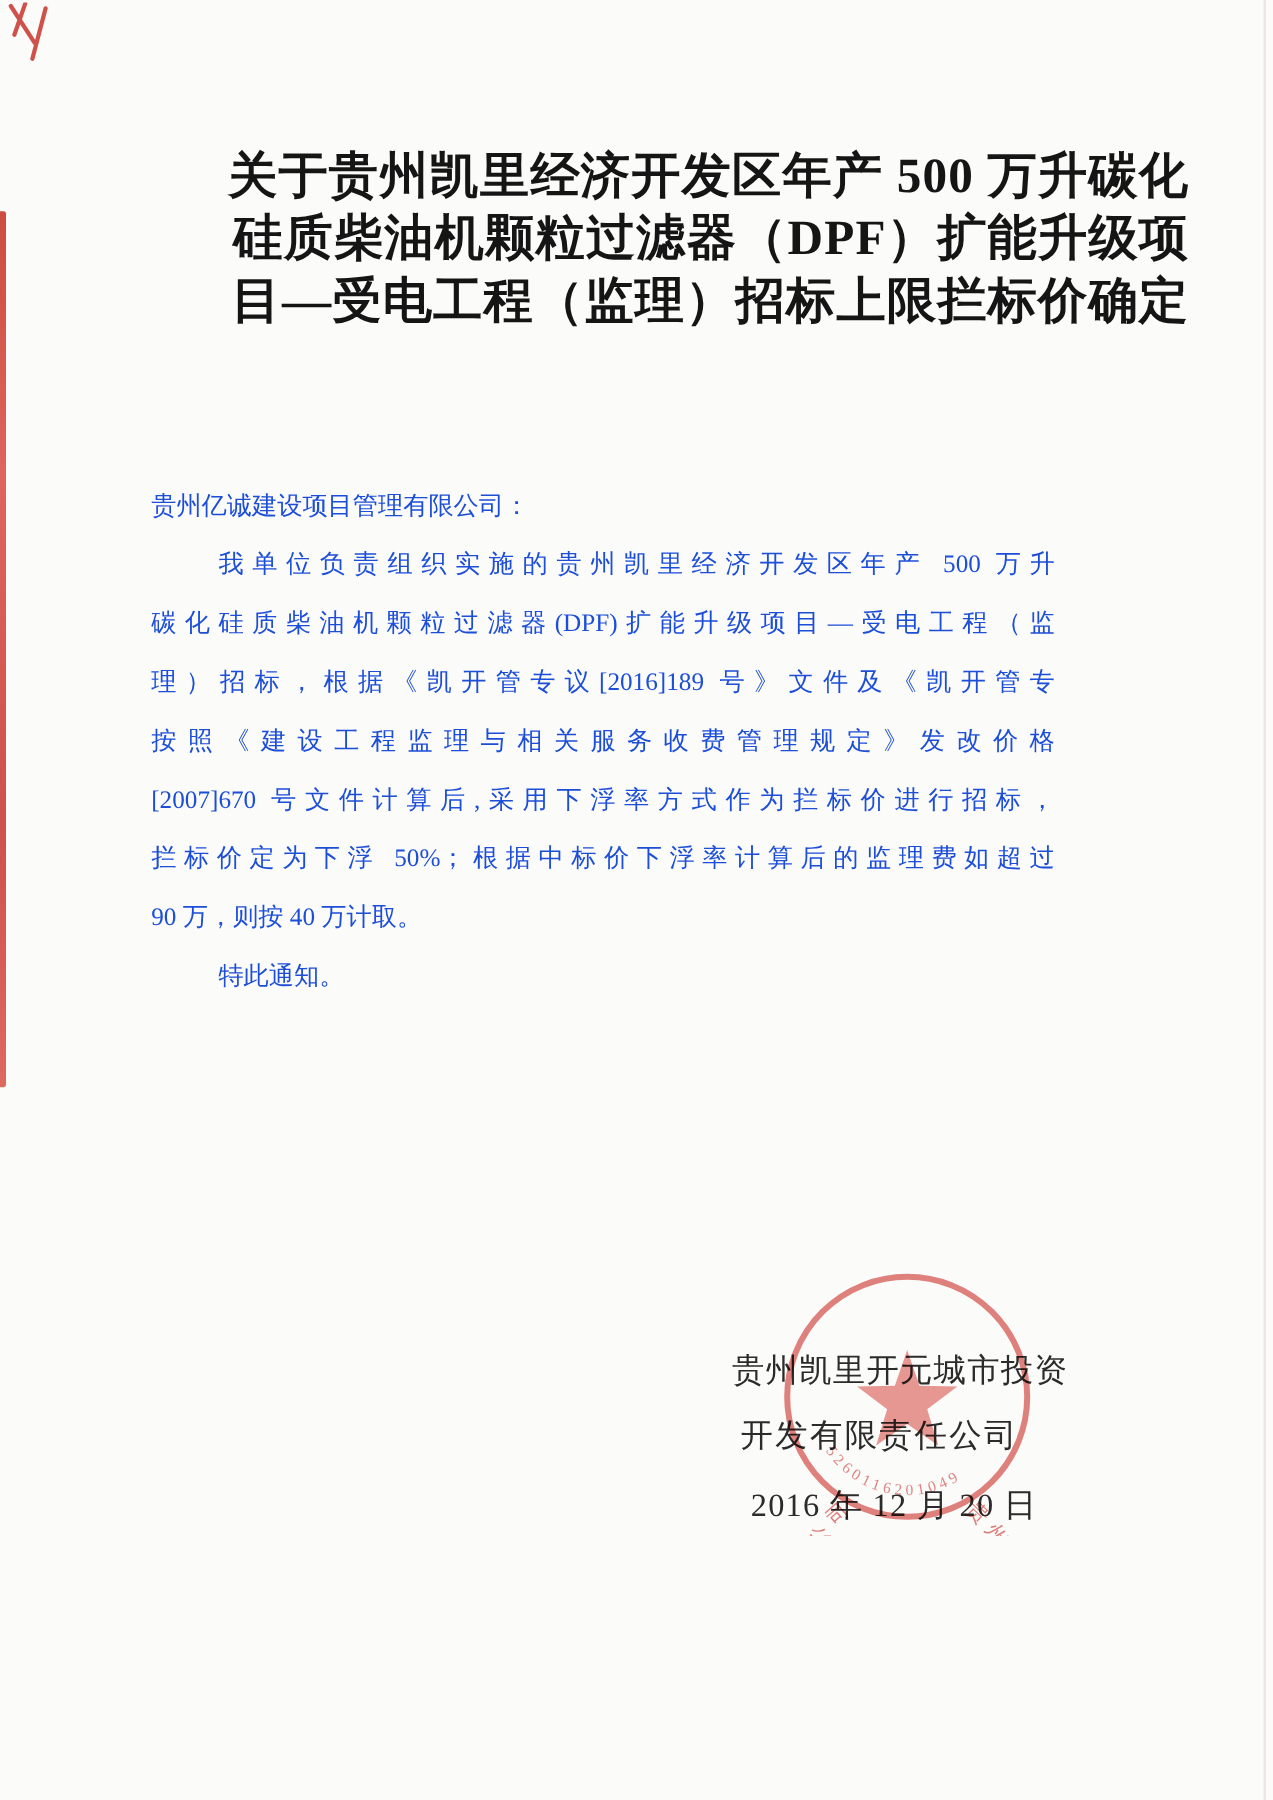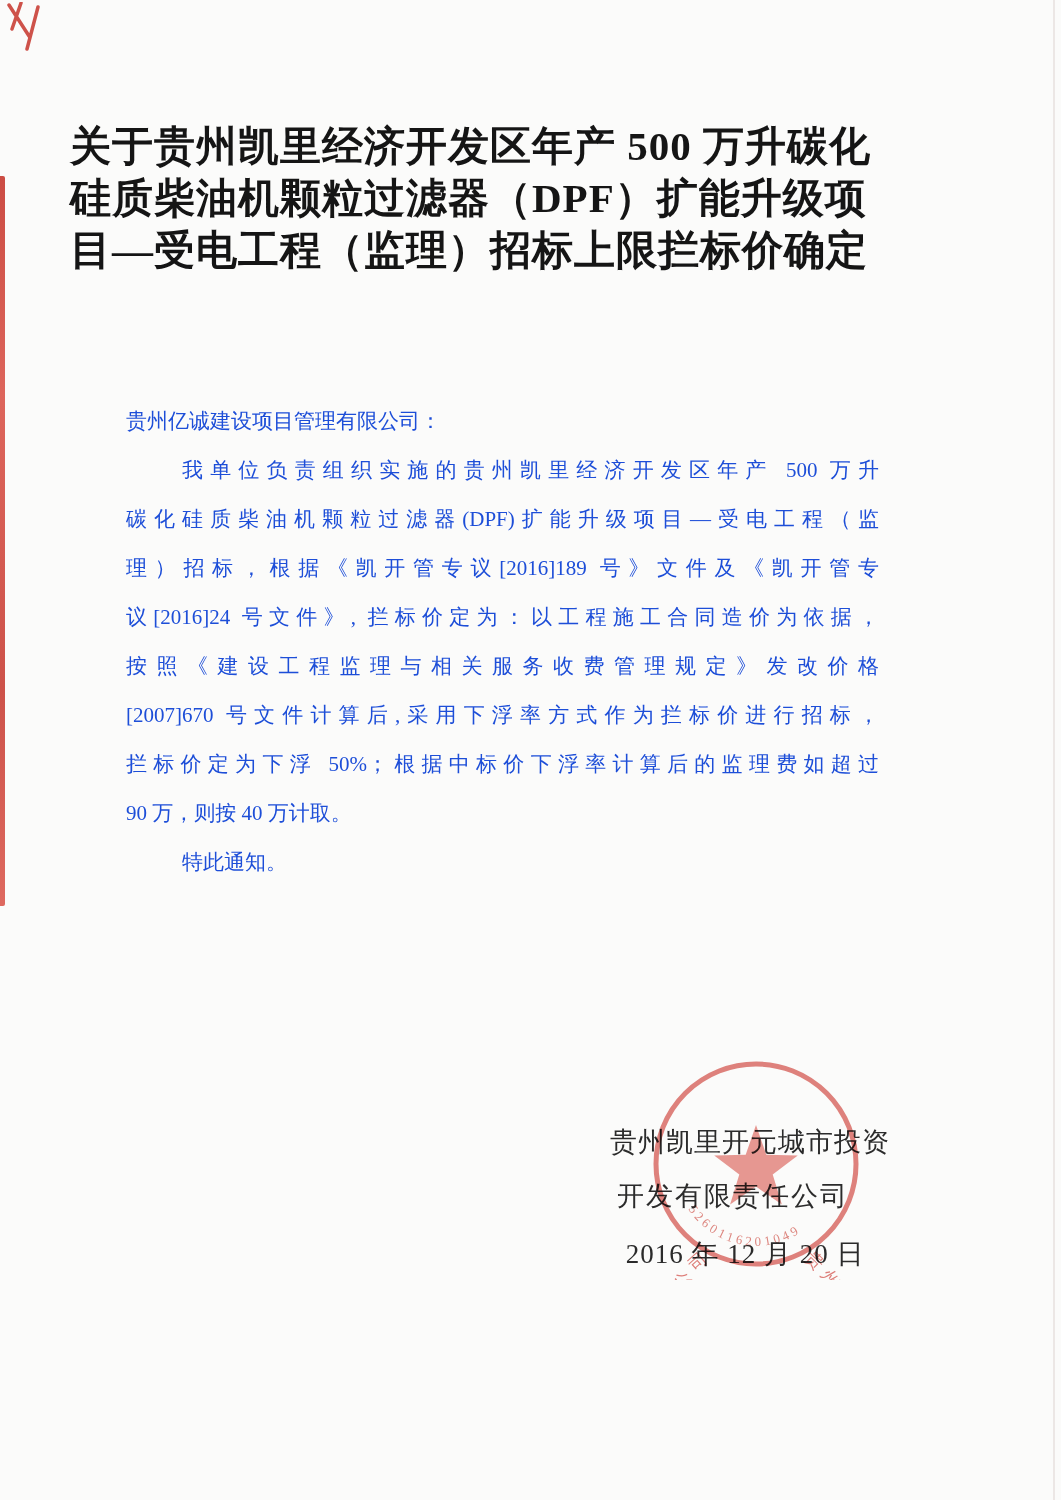--- a/index.html
+++ b/index.html
@@ -22,21 +22,21 @@
     position:absolute;left:0;top:176px;width:5px;height:730px;
     background:linear-gradient(to bottom,
       rgba(197,52,42,.88) 0%,rgba(214,64,52,.8) 30%,
       rgba(197,52,42,.85) 70%,rgba(214,64,52,.78) 100%);
     border-radius:0 2px 2px 0;
   }
   .corner-scribble{position:absolute;left:2px;top:2px;}
   
   .title{
     position:absolute;left:70px;right:70px;top:120px;
-    text-align:left;color:#151515;
+    text-align:right;color:#151515;
     font-size:41px;font-weight:700;line-height:52px;letter-spacing:1px;
   }
   
   .body-block{
     position:absolute;left:126px;width:753px;top:397px;
     color:#1d4ed8;font-size:21px;
   }
   .bline{height:49px;line-height:49px;white-space:nowrap;}
   .bline.j{white-space:normal;text-align:justify;text-align-last:justify;}
   .indent{padding-left:56px;}
@@ -67,21 +67,20 @@
     <div>关于贵州凯里经济开发区年产 500 万升碳化</div>
     <div>硅质柴油机颗粒过滤器（DPF）扩能升级项</div>
     <div>目—受电工程（监理）招标上限拦标价确定</div>
   </div>
 
   <div class="body-block">
     <div class="bline">贵州亿诚建设项目管理有限公司：</div>
     <div class="bline j indent">我单位负责组织实施的贵州凯里经济开发区年产 500 万升</div>
     <div class="bline j">碳化硅质柴油机颗粒过滤器(DPF)扩能升级项目—受电工程（监</div>
     <div class="bline j">理）招标，根据《凯开管专议[2016]189 号》文件及《凯开管专</div>
-    <div class="bline j">议[2016]24 号文件》, 拦标价定为：以工程施工合同造价为依据，</div>
     <div class="bline j">按照《建设工程监理与相关服务收费管理规定》发改价格</div>
     <div class="bline j">[2007]670 号文件计算后,采用下浮率方式作为拦标价进行招标，</div>
     <div class="bline j">拦标价定为下浮 50%；根据中标价下浮率计算后的监理费如超过</div>
     <div class="bline">90 万，则按 40 万计取。</div>
     <div class="bline indent">特此通知。</div>
   </div>
 
   <div class="sig sig-org1">贵州凯里开元城市投资</div>
   <div class="sig sig-org2">开发有限责任公司</div>
   <div class="sig sig-date">2016 年 12 月 20 日</div>

